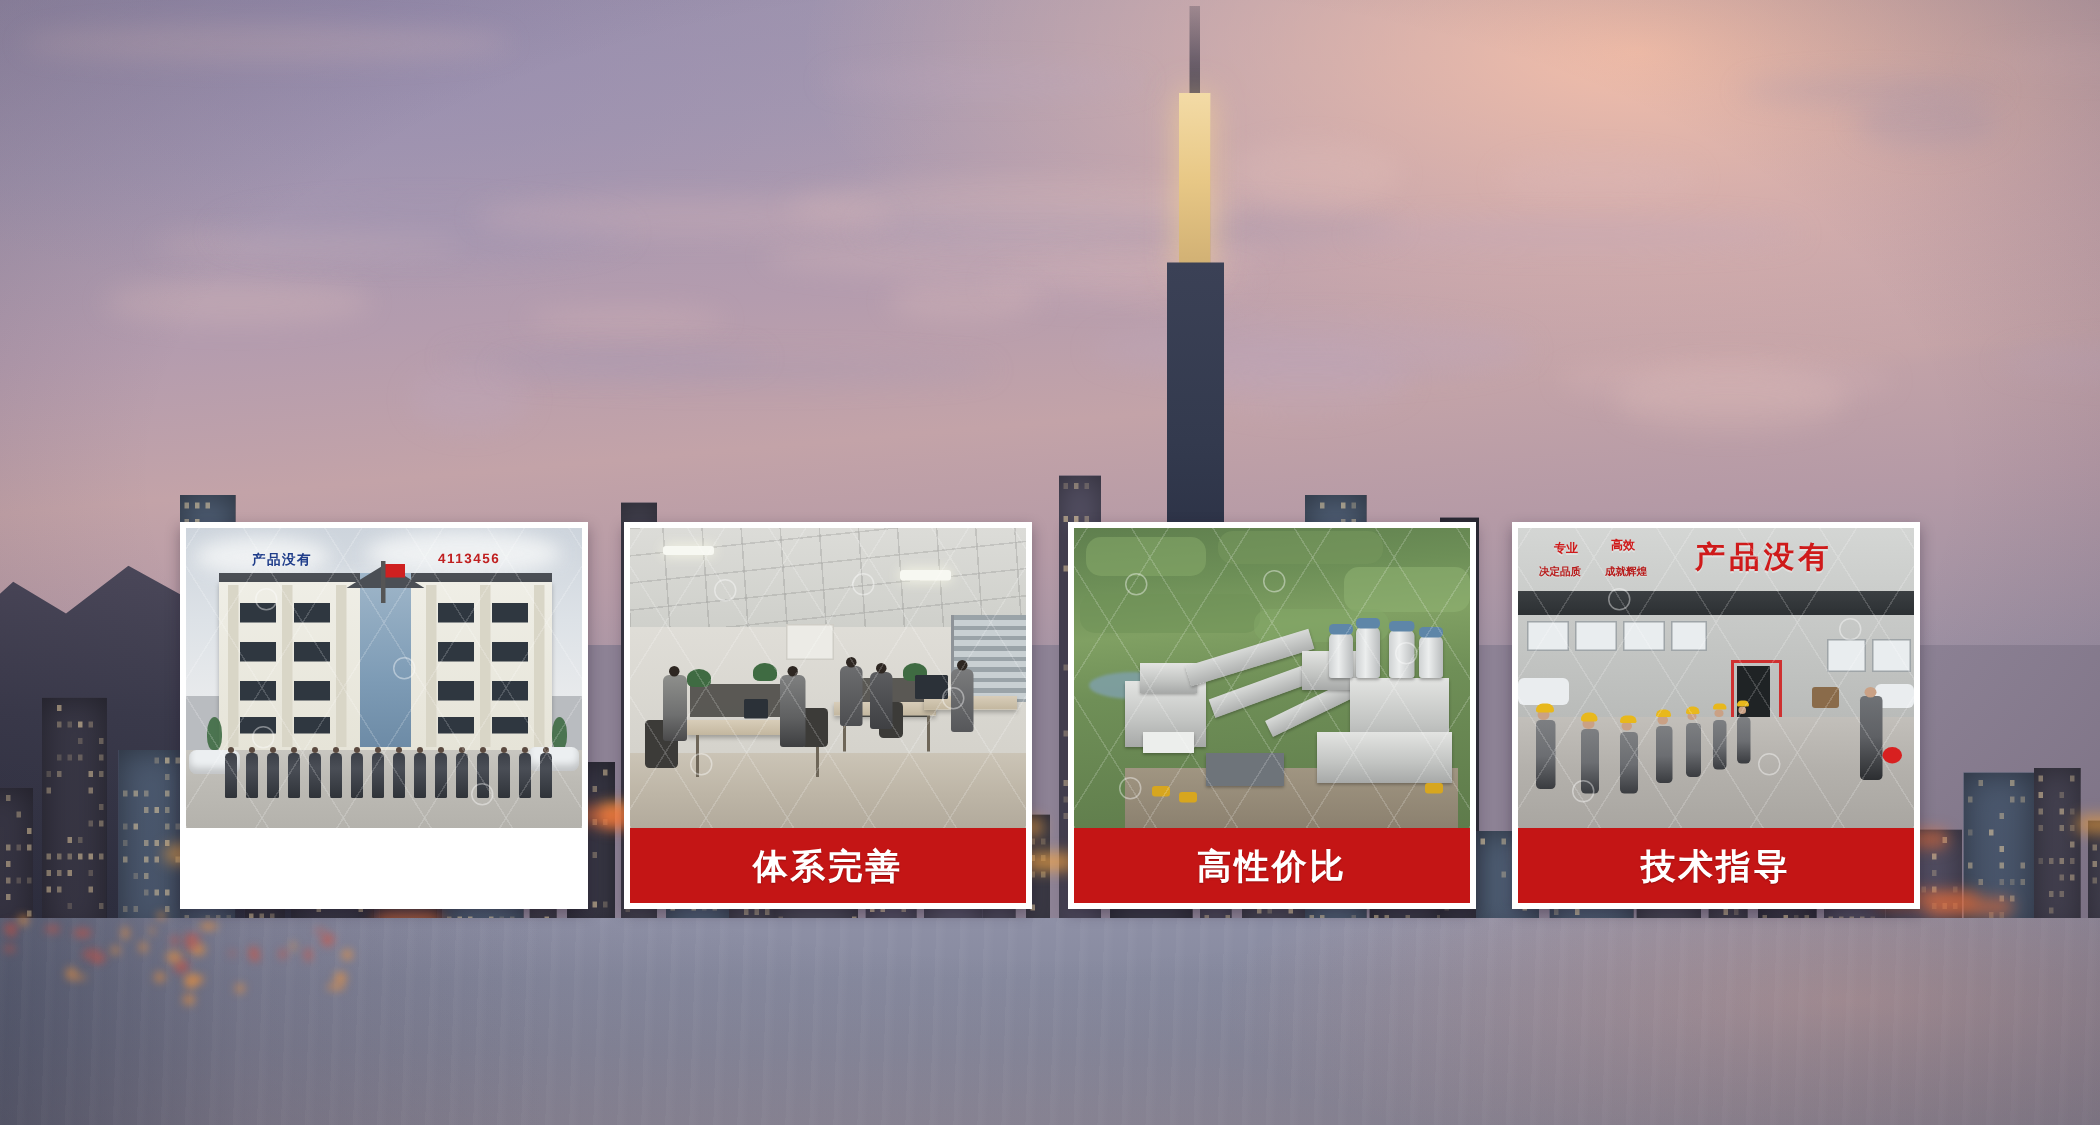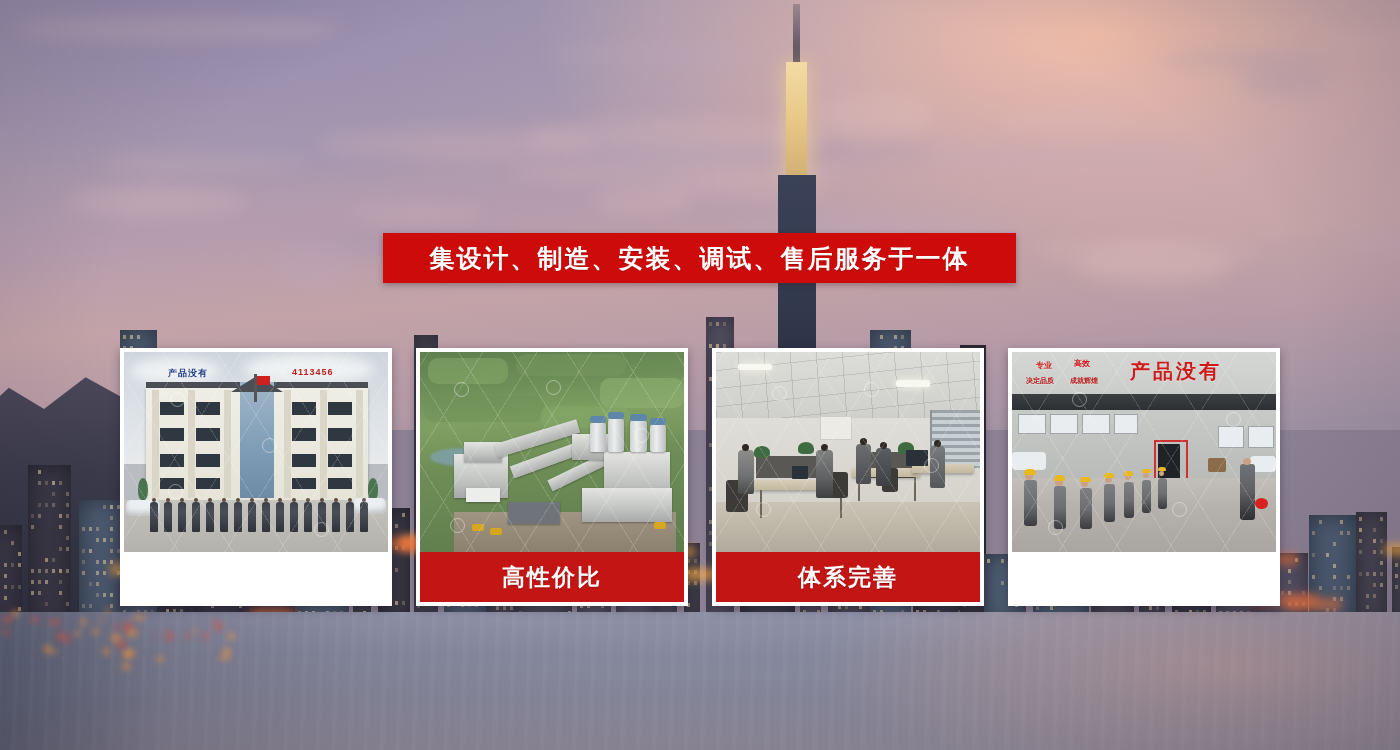--- a/index.html
+++ b/index.html
@@ -1577,23 +1577,20 @@
         <div class="riverlight" style="left: 122.169px; top: 662.998px; width: 7.82744px; height: 7.45995px; background: rgba(255, 160, 70, 0.7);"></div>
         <div class="riverlight" style="left: 122.746px; top: 621.556px; width: 9.94928px; height: 8.53317px; background: rgba(230, 90, 70, 0.6);"></div>
         <div class="riverlight" style="left: 123.486px; top: 650.269px; width: 7.97087px; height: 8.67158px; background: rgba(255, 160, 70, 0.7);"></div>
         <div class="riverlight" style="left: 125.163px; top: 649.63px; width: 10.9001px; height: 6.51973px; background: rgba(255, 160, 70, 0.7);"></div>
         <div class="riverlight" style="left: 60.9662px; top: 636.964px; width: 8.02041px; height: 4.95323px; background: rgba(230, 90, 70, 0.6);"></div>
       </div>
     <div class="vign"></div>
   </div>
 
 
-  <div class="subbanner">
-    <span>集设计、制造、安装、调试、售后服务于一体</span>
-  </div>
 
   <div class="cards">
 
     <div class="card">
       <div class="photo">
         <div class="p1sky"></div>
         <div class="p1cloud" style="left:6px;top:6px;width:90px;height:26px;"></div>
         <div class="p1cloud" style="left:120px;top:2px;width:130px;height:30px;"></div>
         <div class="p1cloud" style="left:40px;top:34px;width:180px;height:20px;opacity:.6;"></div>
         <div class="p1roof"></div>
@@ -1652,62 +1649,20 @@
         <div class="wm"></div>
         <div class="wmdot" style="left:46px;top:40px;"></div>
         <div class="wmdot" style="left:138px;top:86px;"></div>
         <div class="wmdot" style="left:44px;top:132px;"></div>
         <div class="wmdot" style="left:190px;top:170px;"></div>
       </div>
     </div>
 
     <div class="card">
       <div class="photo">
-        <div class="p2green"></div>
-        <div class="p2field" style="left:8px;top:6px;width:80px;height:26px;background:#87a96a;"></div>
-        <div class="p2field" style="left:96px;top:2px;width:110px;height:22px;background:#76985c;"></div>
-        <div class="p2field" style="left:180px;top:26px;width:84px;height:30px;background:#8fb272;"></div>
-        <div class="p2field" style="left:4px;top:44px;width:120px;height:26px;background:#6f9157;"></div>
-        <div class="p2field" style="left:120px;top:54px;width:90px;height:22px;background:#84a768;"></div>
-        <div class="p2pond"></div>
-        <div class="p2yard"></div>
-        <div class="p2plant">
-          <div class="p2slab" style="left:0px;top:18px;width:54px;height:44px;"></div>
-          <div class="p2slab" style="left:10px;top:6px;width:38px;height:20px;"></div>
-          <div class="p2belt" style="left:42px;top:8px;width:86px;height:14px;transform:rotate(-17deg);transform-origin:left center;"></div>
-          <div class="p2belt" style="left:58px;top:30px;width:92px;height:13px;transform:rotate(-20deg);transform-origin:left center;"></div>
-          <div class="p2belt" style="left:96px;top:44px;width:78px;height:12px;transform:rotate(-26deg);transform-origin:left center;"></div>
-          <div class="p2slab" style="left:118px;top:-2px;width:48px;height:26px;"></div>
-          <div class="p2slab" style="left:150px;top:16px;width:66px;height:50px;"></div>
-          <div class="p2slab" style="left:128px;top:52px;width:90px;height:34px;"></div>
-          <div class="p2silo" style="left:136px;top:-14px;width:16px;height:30px;"></div>
-          <div class="p2silo" style="left:154px;top:-18px;width:16px;height:34px;"></div>
-          <div class="p2silo" style="left:176px;top:-16px;width:17px;height:32px;"></div>
-          <div class="p2silo" style="left:196px;top:-12px;width:16px;height:28px;"></div>
-          <div class="p2silotop" style="left:136px;top:-20px;width:16px;height:7px;"></div>
-          <div class="p2silotop" style="left:154px;top:-24px;width:16px;height:7px;"></div>
-          <div class="p2silotop" style="left:176px;top:-22px;width:17px;height:7px;"></div>
-          <div class="p2silotop" style="left:196px;top:-18px;width:16px;height:7px;"></div>
-          <div class="p2roof" style="left:54px;top:66px;width:52px;height:22px;"></div>
-          <div class="p2roof" style="left:12px;top:52px;width:34px;height:14px;background:#eceeec;"></div>
-          <div class="p2mach" style="left:18px;top:88px;"></div>
-          <div class="p2mach" style="left:36px;top:92px;"></div>
-          <div class="p2mach" style="left:200px;top:86px;"></div>
-        </div>
-        <div class="wm"></div>
-        <div class="wmdot" style="left:34px;top:30px;"></div>
-        <div class="wmdot" style="left:126px;top:28px;"></div>
-        <div class="wmdot" style="left:214px;top:76px;"></div>
-        <div class="wmdot" style="left:30px;top:166px;"></div>
-      </div>
-      <div class="caption">高性价比</div>
-    </div>
-
-    <div class="card">
-      <div class="photo">
         <div class="p3wall"></div>
         <div class="p3ceil"></div>
         <div class="p3grid"></div>
         <div class="p3lamp" style="left:22px;top:12px;width:34px;height:6px;"></div>
         <div class="p3lamp" style="left:180px;top:28px;width:34px;height:7px;"></div>
         <div class="p3win"></div>
         <div class="p3poster"></div>
         <div class="p3floor"></div>
         <div class="p3part" style="left:40px;top:104px;width:62px;height:22px;"></div>
         <div class="p3part" style="left:146px;top:100px;width:52px;height:26px;"></div>
@@ -1736,20 +1691,62 @@
         <div class="p3head" style="left:164px;top:90px;"></div>
         <div class="p3pers" style="left:214px;top:94px;width:15px;height:42px;background:linear-gradient(180deg,#7a7b7c 0%,#56575a 100%);"></div>
         <div class="p3head" style="left:218px;top:88px;"></div>
         <div class="wm"></div>
         <div class="wmdot" style="left:56px;top:34px;"></div>
         <div class="wmdot" style="left:148px;top:30px;"></div>
         <div class="wmdot" style="left:208px;top:106px;"></div>
         <div class="wmdot" style="left:40px;top:150px;"></div>
       </div>
       <div class="caption">体系完善</div>
+    </div>
+
+    <div class="card">
+      <div class="photo">
+        <div class="p2green"></div>
+        <div class="p2field" style="left:8px;top:6px;width:80px;height:26px;background:#87a96a;"></div>
+        <div class="p2field" style="left:96px;top:2px;width:110px;height:22px;background:#76985c;"></div>
+        <div class="p2field" style="left:180px;top:26px;width:84px;height:30px;background:#8fb272;"></div>
+        <div class="p2field" style="left:4px;top:44px;width:120px;height:26px;background:#6f9157;"></div>
+        <div class="p2field" style="left:120px;top:54px;width:90px;height:22px;background:#84a768;"></div>
+        <div class="p2pond"></div>
+        <div class="p2yard"></div>
+        <div class="p2plant">
+          <div class="p2slab" style="left:0px;top:18px;width:54px;height:44px;"></div>
+          <div class="p2slab" style="left:10px;top:6px;width:38px;height:20px;"></div>
+          <div class="p2belt" style="left:42px;top:8px;width:86px;height:14px;transform:rotate(-17deg);transform-origin:left center;"></div>
+          <div class="p2belt" style="left:58px;top:30px;width:92px;height:13px;transform:rotate(-20deg);transform-origin:left center;"></div>
+          <div class="p2belt" style="left:96px;top:44px;width:78px;height:12px;transform:rotate(-26deg);transform-origin:left center;"></div>
+          <div class="p2slab" style="left:118px;top:-2px;width:48px;height:26px;"></div>
+          <div class="p2slab" style="left:150px;top:16px;width:66px;height:50px;"></div>
+          <div class="p2slab" style="left:128px;top:52px;width:90px;height:34px;"></div>
+          <div class="p2silo" style="left:136px;top:-14px;width:16px;height:30px;"></div>
+          <div class="p2silo" style="left:154px;top:-18px;width:16px;height:34px;"></div>
+          <div class="p2silo" style="left:176px;top:-16px;width:17px;height:32px;"></div>
+          <div class="p2silo" style="left:196px;top:-12px;width:16px;height:28px;"></div>
+          <div class="p2silotop" style="left:136px;top:-20px;width:16px;height:7px;"></div>
+          <div class="p2silotop" style="left:154px;top:-24px;width:16px;height:7px;"></div>
+          <div class="p2silotop" style="left:176px;top:-22px;width:17px;height:7px;"></div>
+          <div class="p2silotop" style="left:196px;top:-18px;width:16px;height:7px;"></div>
+          <div class="p2roof" style="left:54px;top:66px;width:52px;height:22px;"></div>
+          <div class="p2roof" style="left:12px;top:52px;width:34px;height:14px;background:#eceeec;"></div>
+          <div class="p2mach" style="left:18px;top:88px;"></div>
+          <div class="p2mach" style="left:36px;top:92px;"></div>
+          <div class="p2mach" style="left:200px;top:86px;"></div>
+        </div>
+        <div class="wm"></div>
+        <div class="wmdot" style="left:34px;top:30px;"></div>
+        <div class="wmdot" style="left:126px;top:28px;"></div>
+        <div class="wmdot" style="left:214px;top:76px;"></div>
+        <div class="wmdot" style="left:30px;top:166px;"></div>
+      </div>
+      <div class="caption">高性价比</div>
     </div>
 
     <div class="card">
       <div class="photo">
         <div class="p4sky"></div>
         <div class="p4fac"></div>
         <div class="p4facband"></div>
         <div class="p4slogan" style="left:118px;font-size:20px;letter-spacing:3px;">产品没有</div>
         <div class="p4slogan" style="left:24px;top:8px;font-size:8px;">专业</div>
         <div class="p4slogan" style="left:62px;top:6px;font-size:8px;">高效</div>
@@ -1792,16 +1789,17 @@
           </div>
         <div class="p4boss"></div>
         <div class="p4headw" style="left:231px;top:106px;"></div>
         <div class="p4redhat"></div>
         <div class="wm"></div>
         <div class="wmdot" style="left:60px;top:40px;"></div>
         <div class="wmdot" style="left:160px;top:150px;"></div>
         <div class="wmdot" style="left:214px;top:60px;"></div>
         <div class="wmdot" style="left:36px;top:168px;"></div>
       </div>
+      <div class="caption">技术指导</div>
     </div>
 
   </div>
 </div>
 
 </body></html>

